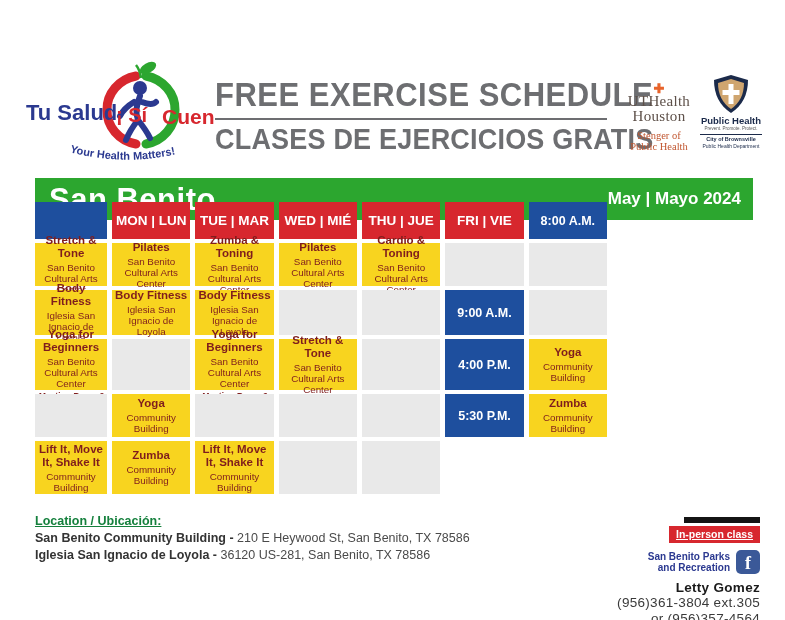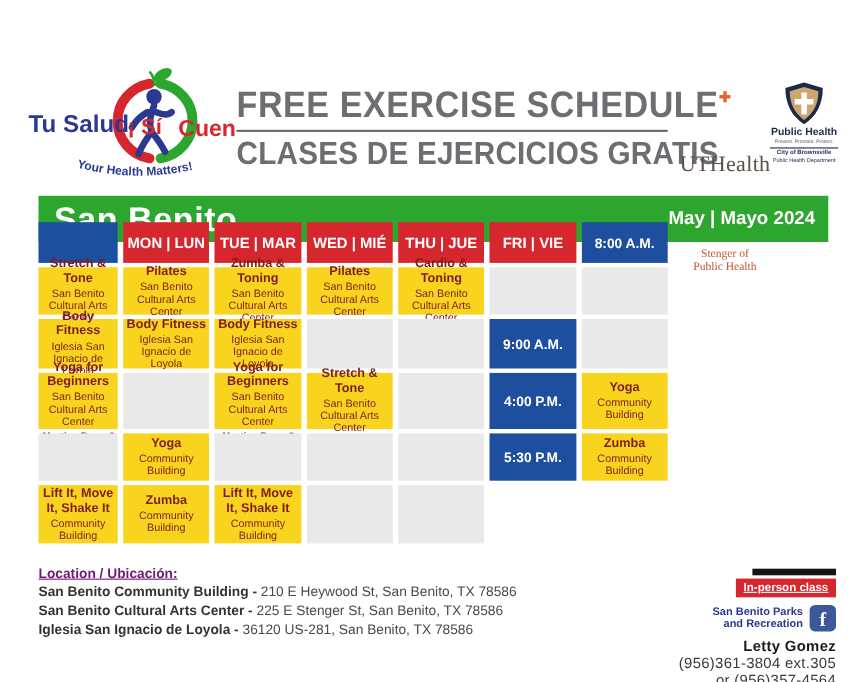--- a/index.html
+++ b/index.html
@@ -9,21 +9,21 @@
 
   
   .logo-wrap { position:absolute; left:24px; top:58px; width:190px; height:115px; }
   .title-block { position:absolute; left:215px; top:76px; width:398px; }
   .title-en { font-size:31px; font-weight:bold; color:#6d6e71; letter-spacing:0.5px; white-space:nowrap; transform:scaleY(1.08); transform-origin:top left; }
   .title-rule { border-bottom:2px solid #6d6e71; margin:6px 0 3px 0; width:392px; }
   .title-es { font-size:27px; font-weight:bold; color:#6d6e71; letter-spacing:0.2px; white-space:nowrap; transform:scaleY(1.08); transform-origin:top left; }
 
   .uth { position:absolute; left:618px; top:84px; width:82px; text-align:center; color:#5d5049; font-family:"Liberation Serif", serif; }
   .uth-cross { color:#e8642b; font-size:13px; line-height:10px; font-weight:bold; }
-  .uth-name { font-size:20px; line-height:15px; letter-spacing:0.3px;margin-top:48px; }
+  .uth-name { font-size:15px; line-height:15px; letter-spacing:0.3px; }
   .uth-school { margin-top:6px; font-size:10.5px; line-height:11px; color:#c0552e; }
 
   .ph { position:absolute; left:700px; top:74px; width:62px; text-align:center; color:#1b2a4a; }
   .ph-shield { display:block; margin:0 auto 2px auto; }
   .ph-name { font-size:9.5px; font-weight:bold; line-height:10px; }
   .ph-motto { font-size:4.5px; line-height:6px; color:#555; }
   .ph-city { font-size:5.5px; font-weight:bold; line-height:7px; border-top:1px solid #1b2a4a; margin-top:2px; padding-top:1px; }
   .ph-dept { font-size:5px; line-height:6px; }
 
   
@@ -41,21 +41,21 @@
   .dh { background:#d7272e; color:#fff; font-weight:bold; font-size:13.5px; }
   .th { background:#1e4f9e; color:#fff; font-weight:bold; font-size:12.5px; }
   .y { background:#f8d41f; color:#7f1d1d; padding:2px 3px; }
   .g { background:#e9e9e9; }
   .ct { font-weight:bold; font-size:11.5px; line-height:13px; }
   .cl { font-size:9.8px; line-height:11px; margin-top:2px; }
   .cn { font-size:8.5px; font-style:italic; font-weight:bold; line-height:10px; margin-top:2px; }
 
   
   .locations { position:absolute; left:35px; top:514px; color:#3d3d3d; }
-  .loc-head { font-size:12.5px; font-weight:bold; text-decoration:underline; color:#701a75; margin-bottom:2px; }
+  .loc-head { font-size:12.5px; font-weight:bold; text-decoration:underline; color:#15803d; margin-bottom:2px; }
   .loc-line { font-size:12.5px; line-height:17px; }
   .ln { font-weight:bold; color:#333; }
   .la { color:#4a4a4a; }
 
   .contact { position:absolute; right:25px; top:517px; width:220px; display:flex; flex-direction:column; align-items:flex-end; }
   .black-bar { width:76px; height:6px; background:#141414; margin-bottom:3px; }
   .badge { background:#d7272e; color:#fff; font-size:10.5px; font-weight:bold; text-decoration:underline; padding:2px 7px 3px 7px; }
   .parks-row { display:flex; align-items:center; gap:6px; margin-top:7px; }
   .parks-text { text-align:right; color:#2b3990; font-weight:bold; font-size:10px; line-height:11px; }
   .fb { width:24px; height:24px; border-radius:5px; background:#3b5998; color:#fff; font-weight:bold; font-size:18px; display:flex; align-items:flex-end; justify-content:center; line-height:22px; font-family:"Liberation Serif", serif; }
@@ -227,24 +227,20 @@
     <div class="cell g"></div>
   </div>
 
   <div class="locations">
     <div class="loc-head">Location / Ubicación:</div>
     <div class="loc-line">
       <span class="ln">San Benito Community Building -</span>
       <span class="la">210 E Heywood St, San Benito, TX 78586</span>
     </div>
     <div class="loc-line">
-      <span class="ln">San Benito Cultural Arts Center -</span>
-      <span class="la">225 E Stenger St, San Benito, TX 78586</span>
-    </div>
-    <div class="loc-line">
       <span class="ln">Iglesia San Ignacio de Loyola -</span>
       <span class="la">36120 US-281, San Benito, TX 78586</span>
     </div>
   </div>
 
   <div class="contact">
     <div class="black-bar"></div>
     <div class="badge">In-person class</div>
     <div class="parks-row">
       <div class="parks-text">

